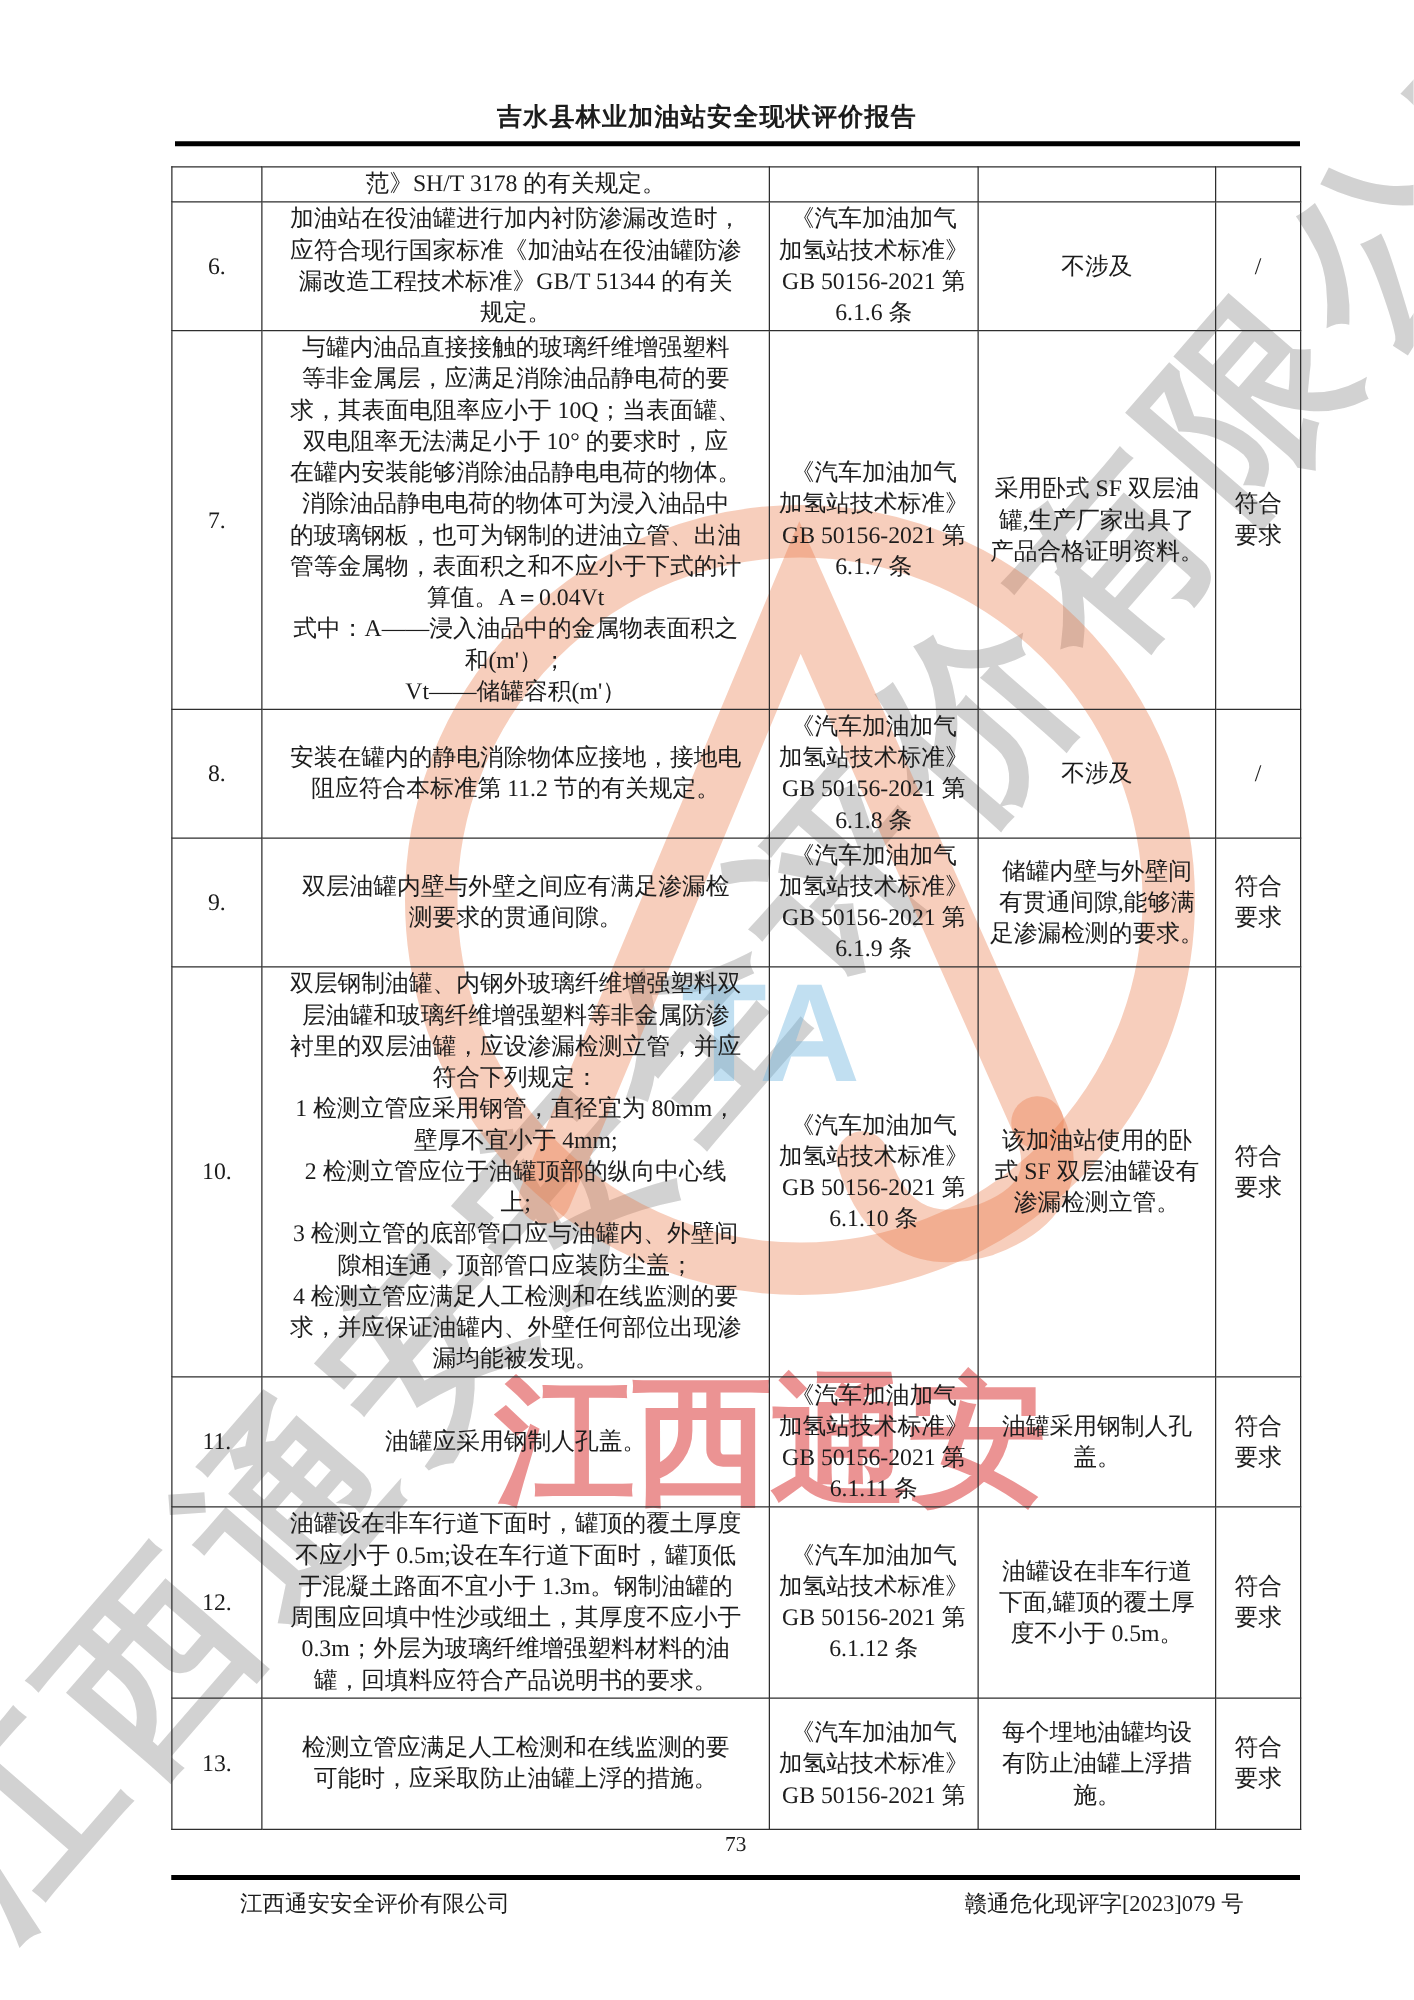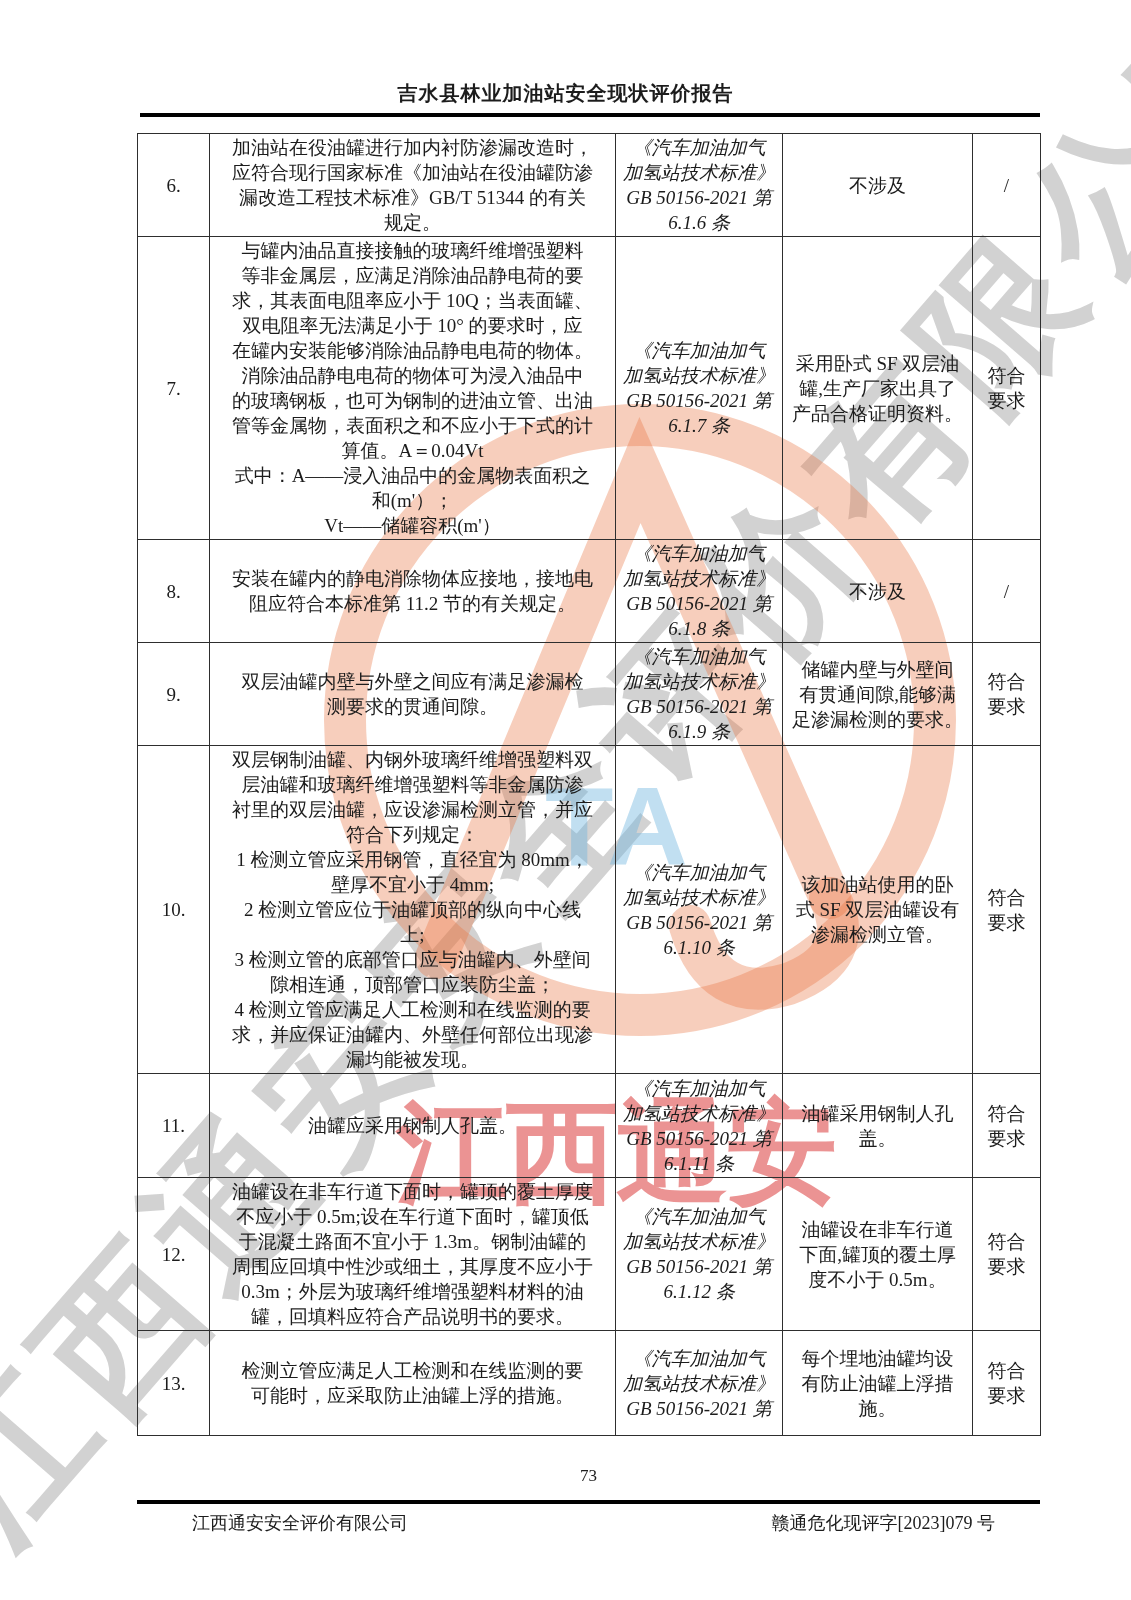--- a/index.html
+++ b/index.html
@@ -74,21 +74,21 @@
     text-align: center;
     vertical-align: middle;
     white-space: pre-line;
     font-size: 19px;
     line-height: 25px;
     padding: 1px 2px;
     overflow: hidden;
   }
   td.c-no   { font-size: 17px; }
   td.c-content { padding: 1px 4px; }
-  td.c-std  { font-size: 18px; font-style: italic; }
+  td.c-std  { font-size: 18px; }
   td.c-result { font-size: 18px; }
   td.c-conf { font-size: 18px; }
   .page-number {
     position: absolute;
     left: 137px; top: 1466px;
     width: 903px;
     text-align: center;
     font-size: 17px;
     font-family: Liberation Serif, serif;
   }
@@ -135,20 +135,27 @@
 
     <table class="eval">
       <colgroup>
         <col style="width:72px">
           <col style="width:406px">
           <col style="width:167px">
           <col style="width:190px">
           <col style="width:68px">
       </colgroup>
       <tbody>
+        <tr style="height:28px">
+          <td class="c-no"></td>
+          <td class="c-content">范》SH/T 3178 的有关规定。</td>
+          <td class="c-std"></td>
+          <td class="c-result"></td>
+          <td class="c-conf"></td>
+        </tr>
         <tr style="height:99px">
           <td class="c-no">6.</td>
           <td class="c-content">加油站在役油罐进行加内衬防渗漏改造时，
 应符合现行国家标准《加油站在役油罐防渗
 漏改造工程技术标准》GB/T 51344 的有关
 规定。</td>
           <td class="c-std">《汽车加油加气
 加氢站技术标准》
 GB 50156-2021 第
 6.1.6 条</td>

